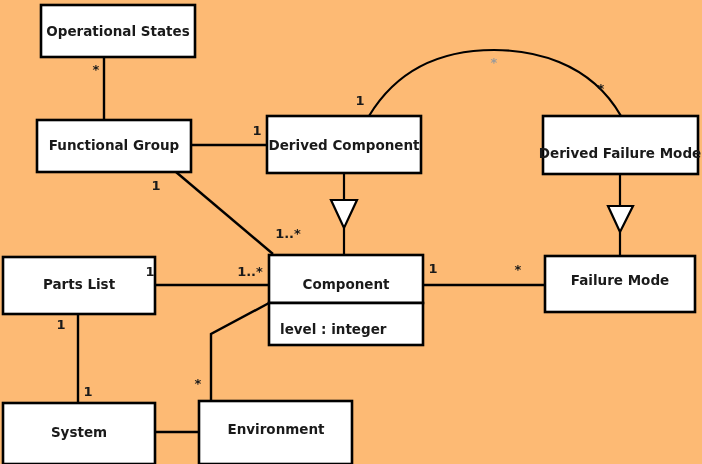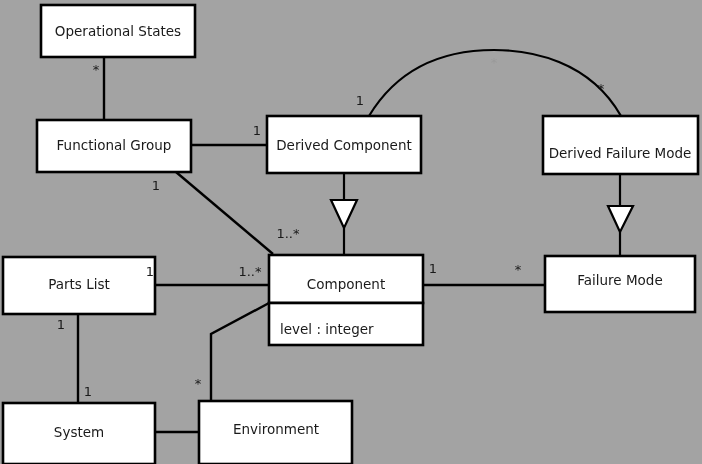--- a/index.html
+++ b/index.html
@@ -10,21 +10,22 @@
   body {
     width: 702px;
     height: 464px;
     overflow: hidden;
     font-family: "DejaVu Sans", sans-serif;
   }
   #diagram-root {
     position: relative;
     width: 702px;
     height: 464px;
-    background: #a3a3a3;
+    background: #fdba74;
+    font-weight: bold;
   }
   svg#uml-canvas {
     display: block;
     width: 702px;
     height: 464px;
   }
   .cls-box {
     fill: #ffffff;
     stroke: #000000;
     stroke-width: 2.6;

